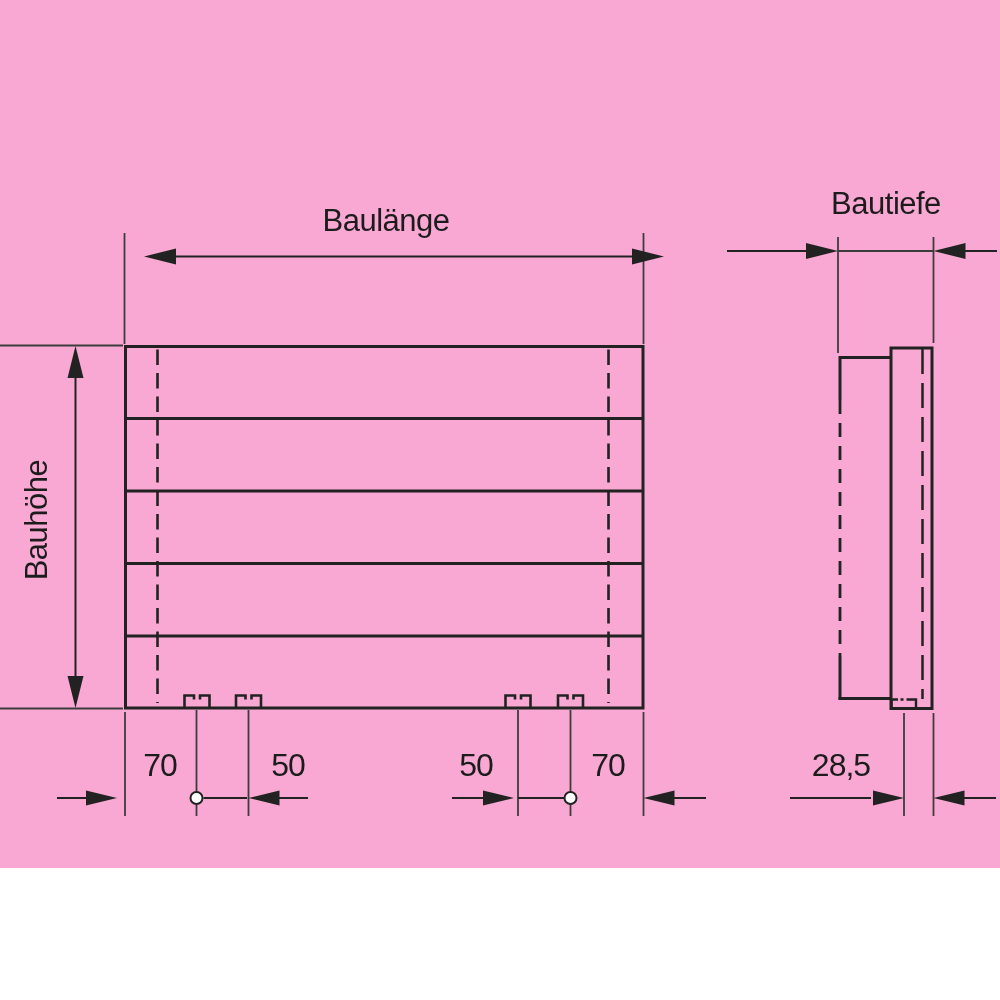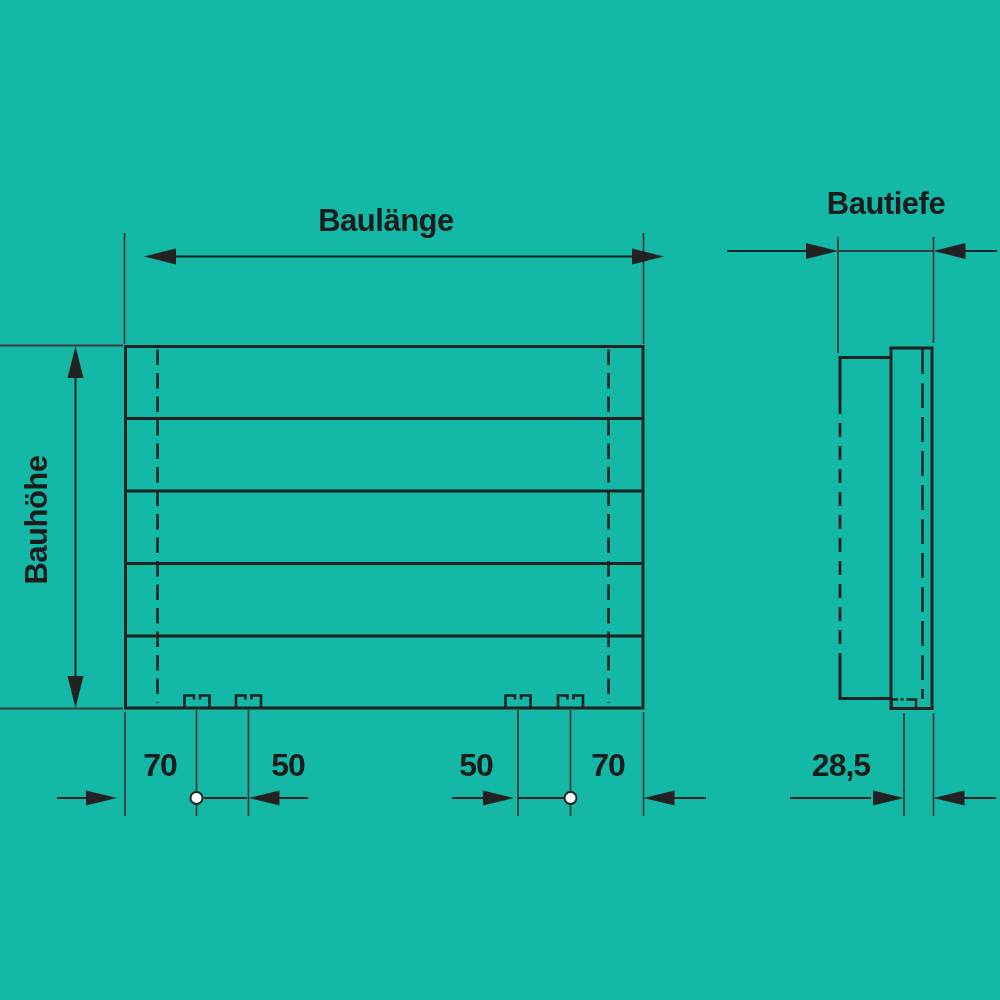--- a/index.html
+++ b/index.html
@@ -3,24 +3,23 @@
 <meta charset="utf-8">
 <style>
   html, body {
     margin: 0;
     padding: 0;
     background: #ffffff;
   }
   .canvas {
     position: relative;
     width: 1000px;
-    height: 1000px;
-    background: #14b8a6;
+    height: 868px;
+    background: #f9a8d4;
     overflow: hidden;
-    font-weight: bold;
   }
   svg {
     display: block;
   }
   text {
     font-family: "Liberation Sans", "DejaVu Sans", sans-serif;
     fill: #1c1c1c;
   }
   .dim-label {
     font-size: 31px;

